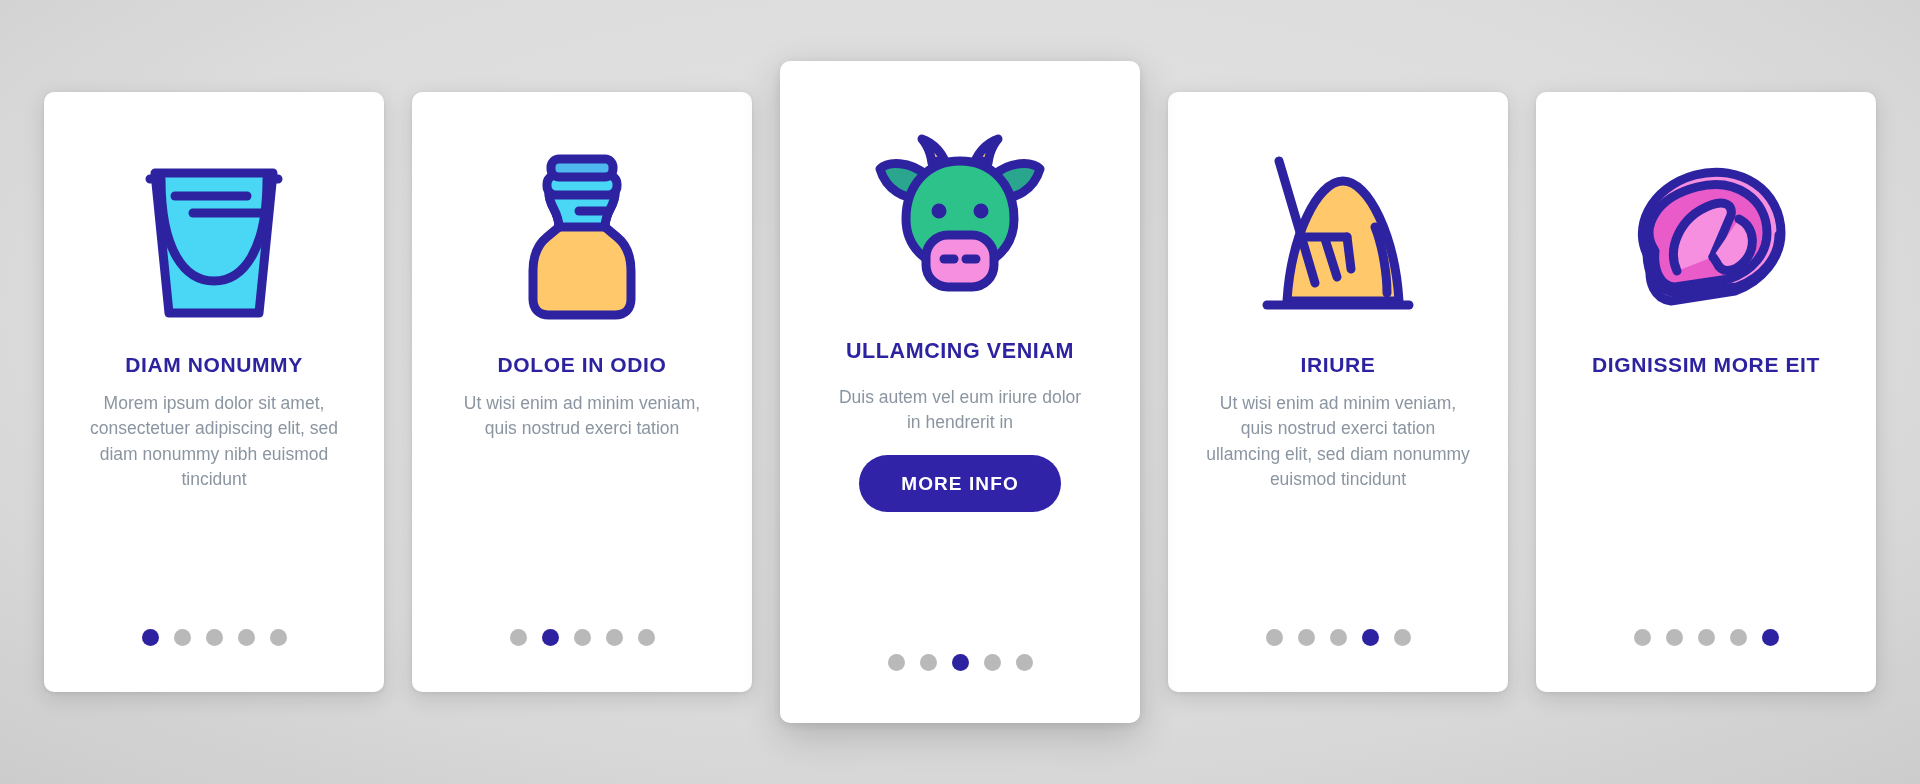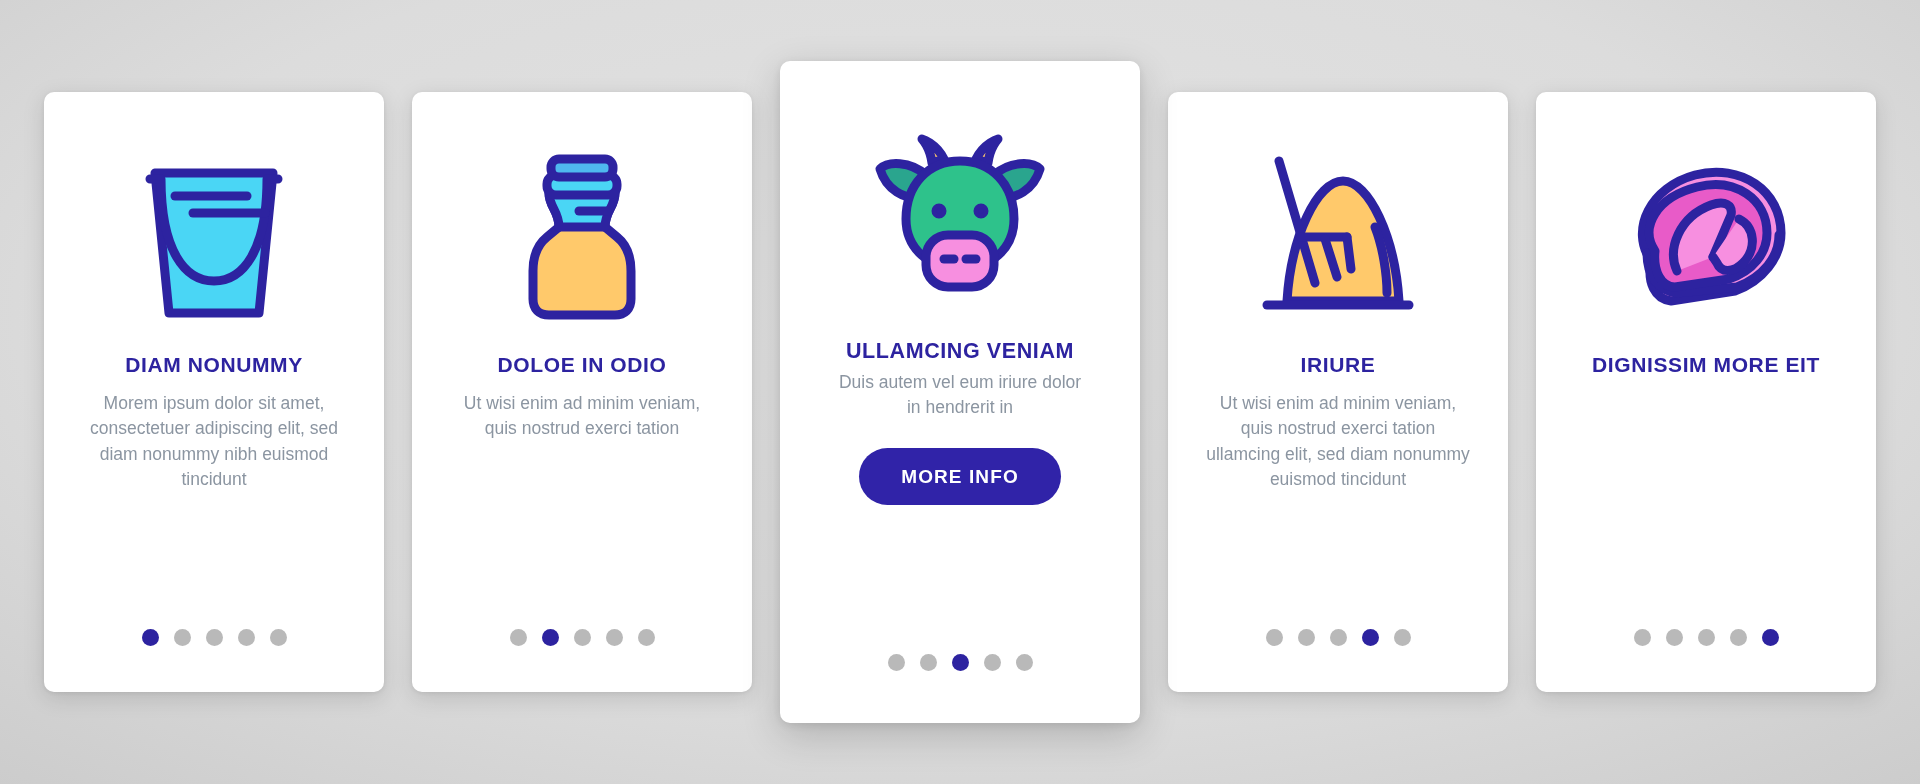--- a/index.html
+++ b/index.html
@@ -73,25 +73,25 @@
   .card.featured .card-title { font-size: 21.5px; }
 
   .card-body {
     color: #8b95a1;
     font-size: 17.5px;
     line-height: 1.44;
     text-align: center;
     margin-top: 14px;
     max-width: 270px;
   }
-  .card.featured .card-body { max-width: 250px; margin-top: 5px; }
+  .card.featured .card-body { max-width: 250px; margin-top: 20px; }
 
   
   .cta {
-    margin-top: 28px;
+    margin-top: 20px;
     background: #3023a8;
     color: #ffffff;
     border: none;
     border-radius: 32px;
     font-family: "Liberation Sans", sans-serif;
     font-size: 19px;
     font-weight: bold;
     letter-spacing: 1.1px;
     padding: 19px 42px;
     cursor: pointer;

